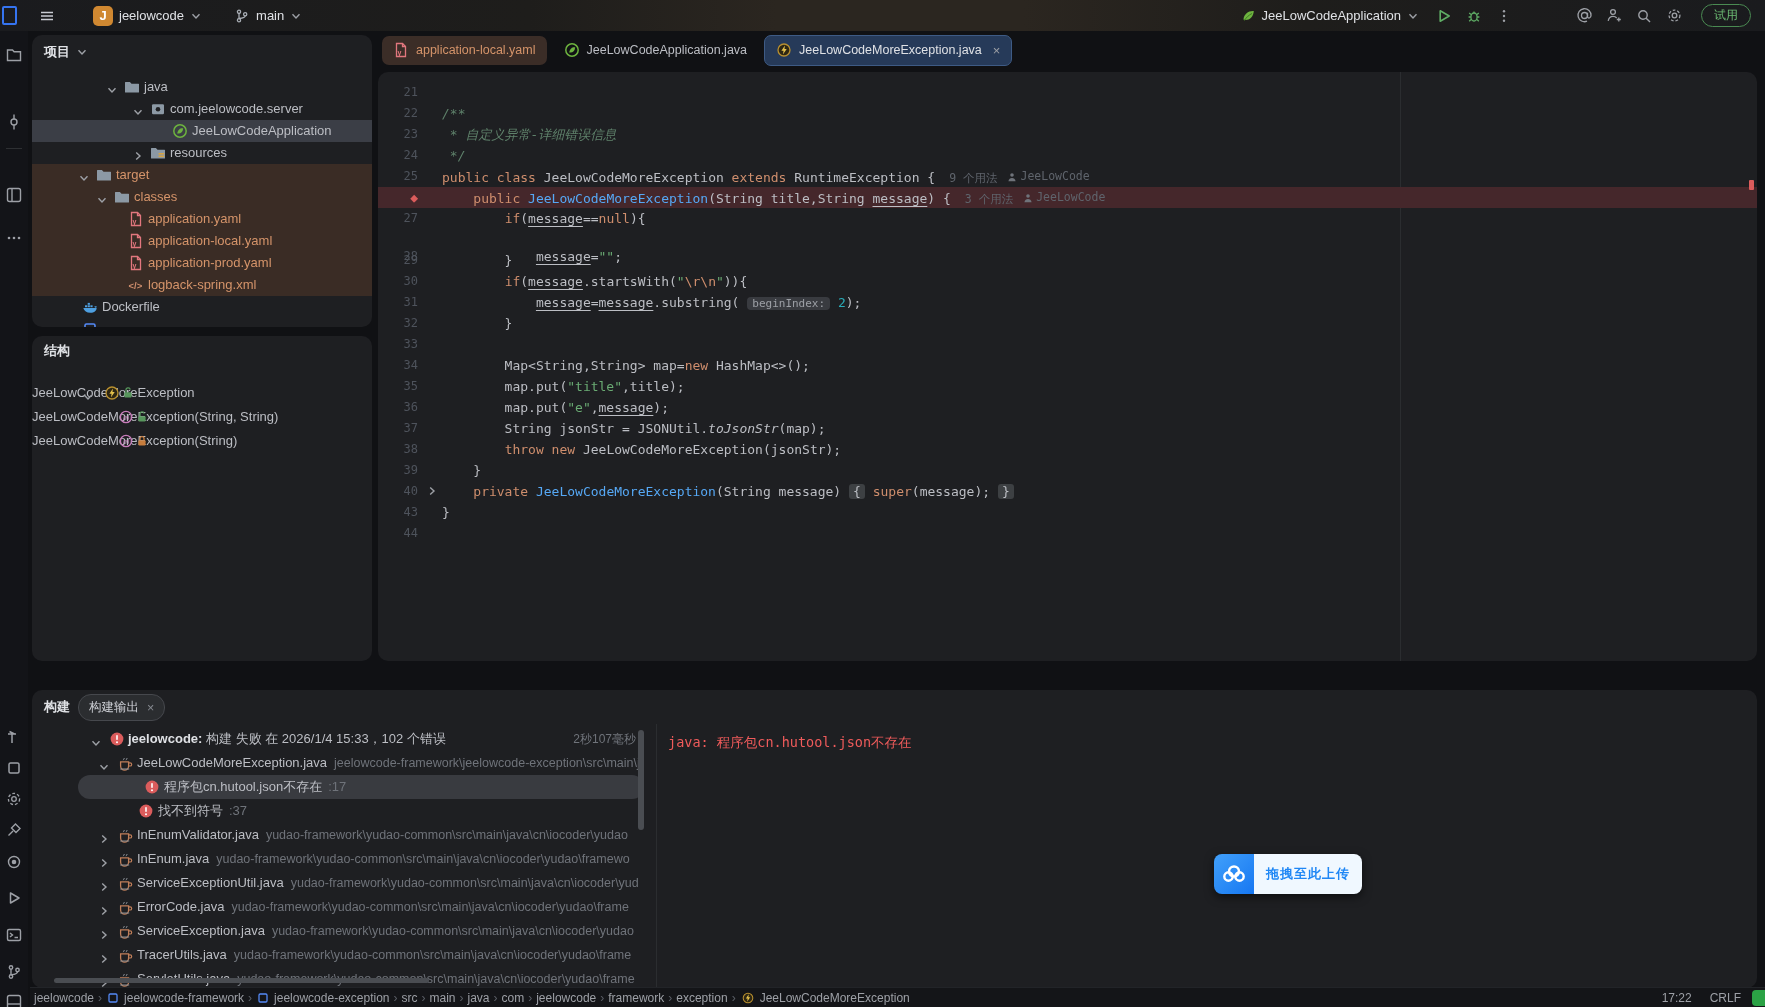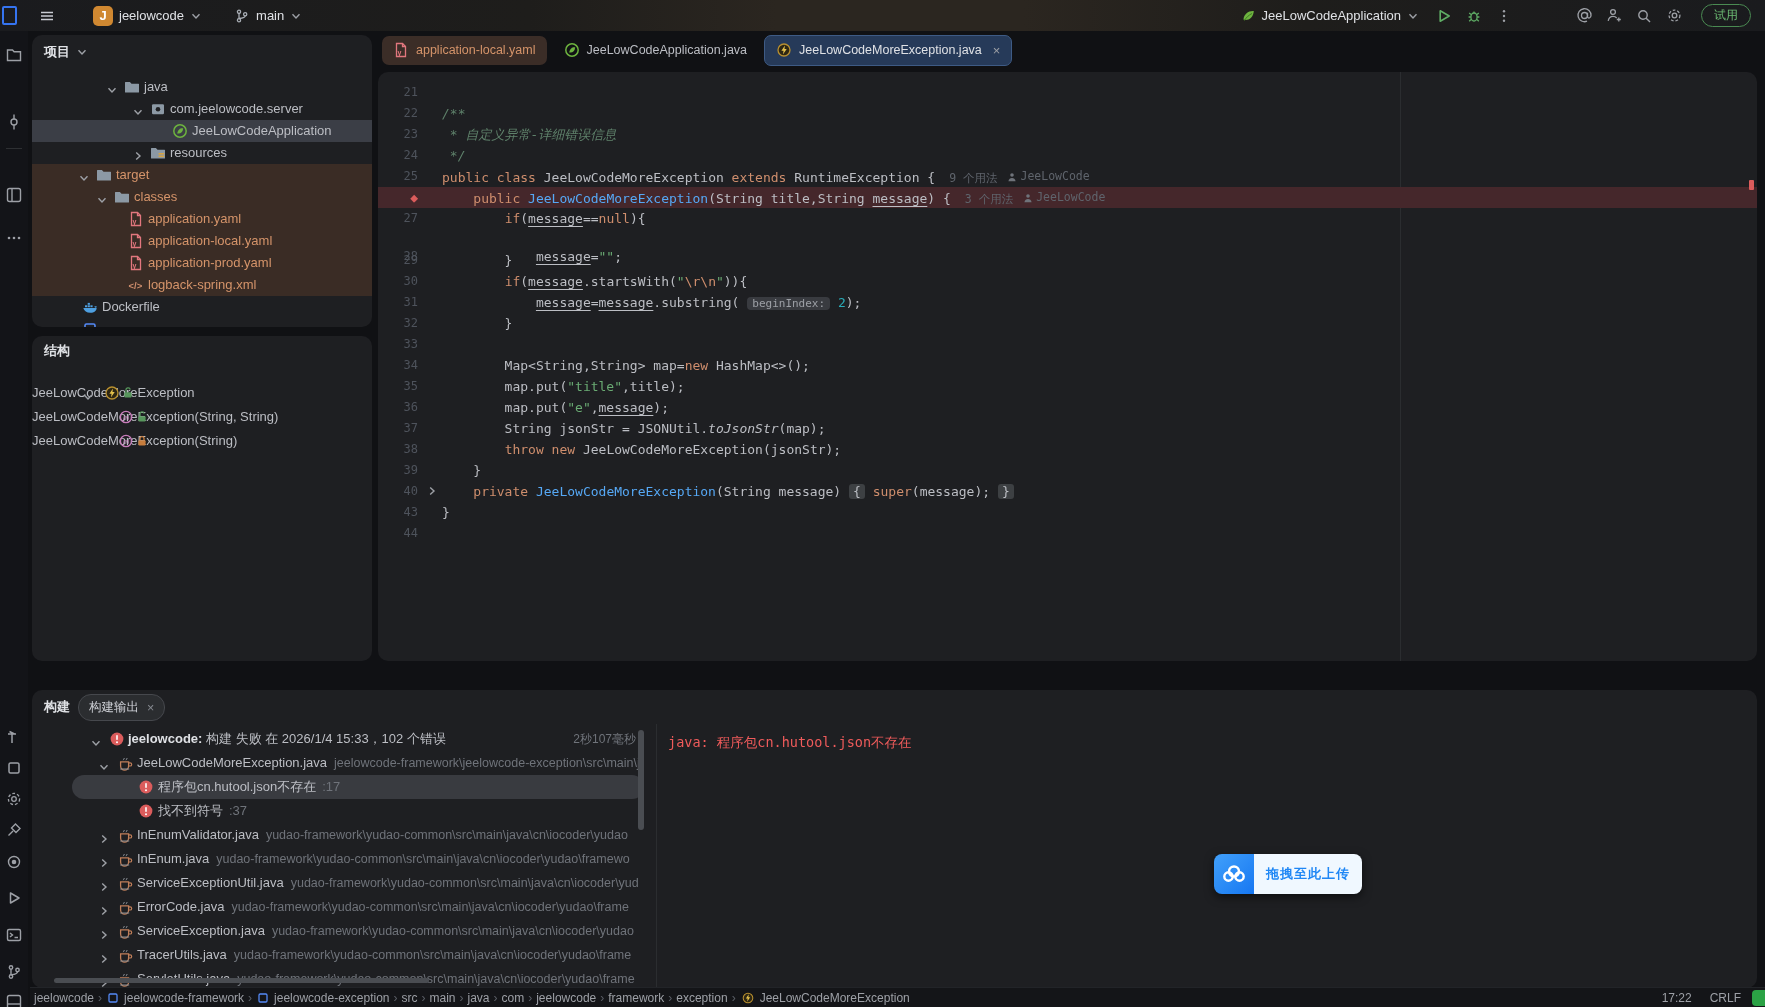--- a/index.html
+++ b/index.html
@@ -65,21 +65,21 @@
   .cauth{color:#5F646C;font-size:11.5px;margin-left:10px;display:inline-flex;align-items:center;gap:3px;}
   .cit{color:#BCBEC4;font-style:italic}
   .cf{background:#3D4043;border-radius:3px;padding:0 4px;color:#BCBEC4;}
   #guide{position:absolute;left:1022px;top:0;bottom:0;width:1px;background:#2B2D30;}
   #stripe-mark{position:absolute;right:3px;top:108px;width:5px;height:10px;background:#DB5C5C;border-radius:1px;}
   
   .btab{position:absolute;left:46px;top:4px;height:25px;display:inline-flex;align-items:center;gap:8px;
         padding:0 10px;background:#2B2D30;border:1px solid #46484D;border-radius:13px;font-size:12.5px;color:#CED0D6;font-weight:normal;}
   #btree{position:absolute;left:0;top:34px;width:618px;bottom:0;}
   .brow{position:absolute;left:0;right:0;height:24px;line-height:24px;white-space:nowrap;overflow:hidden;}
-  .brow.sel{background:#393B40;left:40px;right:6px;border-radius:12px;}
+  .brow.sel{background:#393B40;left:46px;right:6px;border-radius:12px;}
   .brow .bchev{position:absolute;top:6px;width:12px;height:12px;color:#868A91;}
   .brow .bic{position:absolute;top:4px;width:16px;height:16px;}
   .brow .btxt{position:absolute;top:0;}
   .bpath{color:#6F737A;margin-left:7px;font-size:12.5px;}
   .bline{color:#6F737A;margin-left:6px;}
   .bdur{position:absolute;right:14px;top:0;color:#6F737A;font-size:12px;}
   #bdivider{position:absolute;left:624px;top:34px;bottom:0;width:1px;background:#2B2D30;}
   #bdetail{position:absolute;left:636px;top:44px;right:10px;font-family:"DejaVu Sans Mono",monospace;
            font-size:13.5px;color:#EF5B5B;white-space:pre;}
   #vscroll{position:absolute;left:606px;top:40px;width:6px;height:100px;background:#4A4D52;border-radius:3px;}

